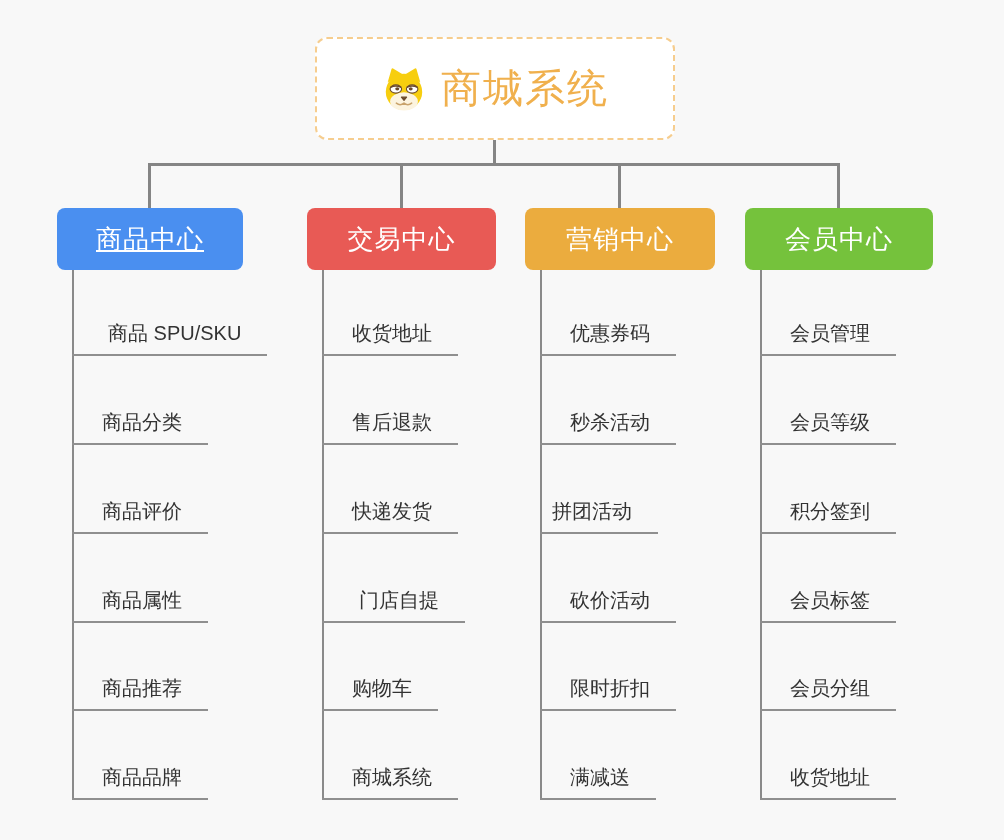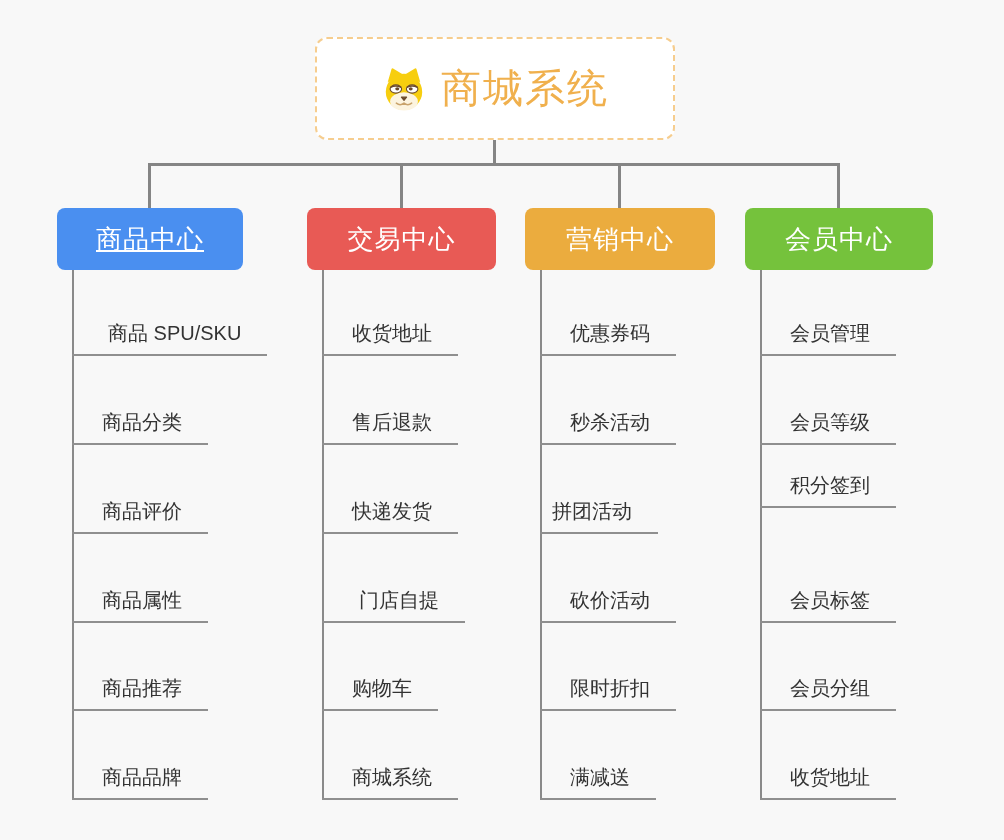--- a/index.html
+++ b/index.html
@@ -109,19 +109,19 @@
       <div class="child-item" style="left: 540px; top: 316px;">优惠券码</div>
       <div class="child-item" style="left: 540px; top: 405px;">秒杀活动</div>
       <div class="child-item" style="left: 540px; top: 494px; padding-left: 12px;">拼团活动</div>
       <div class="child-item" style="left: 540px; top: 583px;">砍价活动</div>
       <div class="child-item" style="left: 540px; top: 671px;">限时折扣</div>
       <div class="child-item" style="left: 540px; top: 760px;">满减送</div>
       <div class="branch-header" style="left: 745px; width: 188px; background: rgb(117, 194, 60);">会员中心</div>
       <div class="col-line" style="left: 760px;"></div>
       <div class="child-item" style="left: 760px; top: 316px;">会员管理</div>
       <div class="child-item" style="left: 760px; top: 405px;">会员等级</div>
-      <div class="child-item" style="left: 760px; top: 468px;">积分签到</div>
+      <div class="child-item" style="left: 760px; top: 494px;">积分签到</div>
       <div class="child-item" style="left: 760px; top: 583px;">会员标签</div>
       <div class="child-item" style="left: 760px; top: 671px;">会员分组</div>
       <div class="child-item" style="left: 760px; top: 760px;">收货地址</div>
     </div>
 
 </div>
 
 </body></html>

